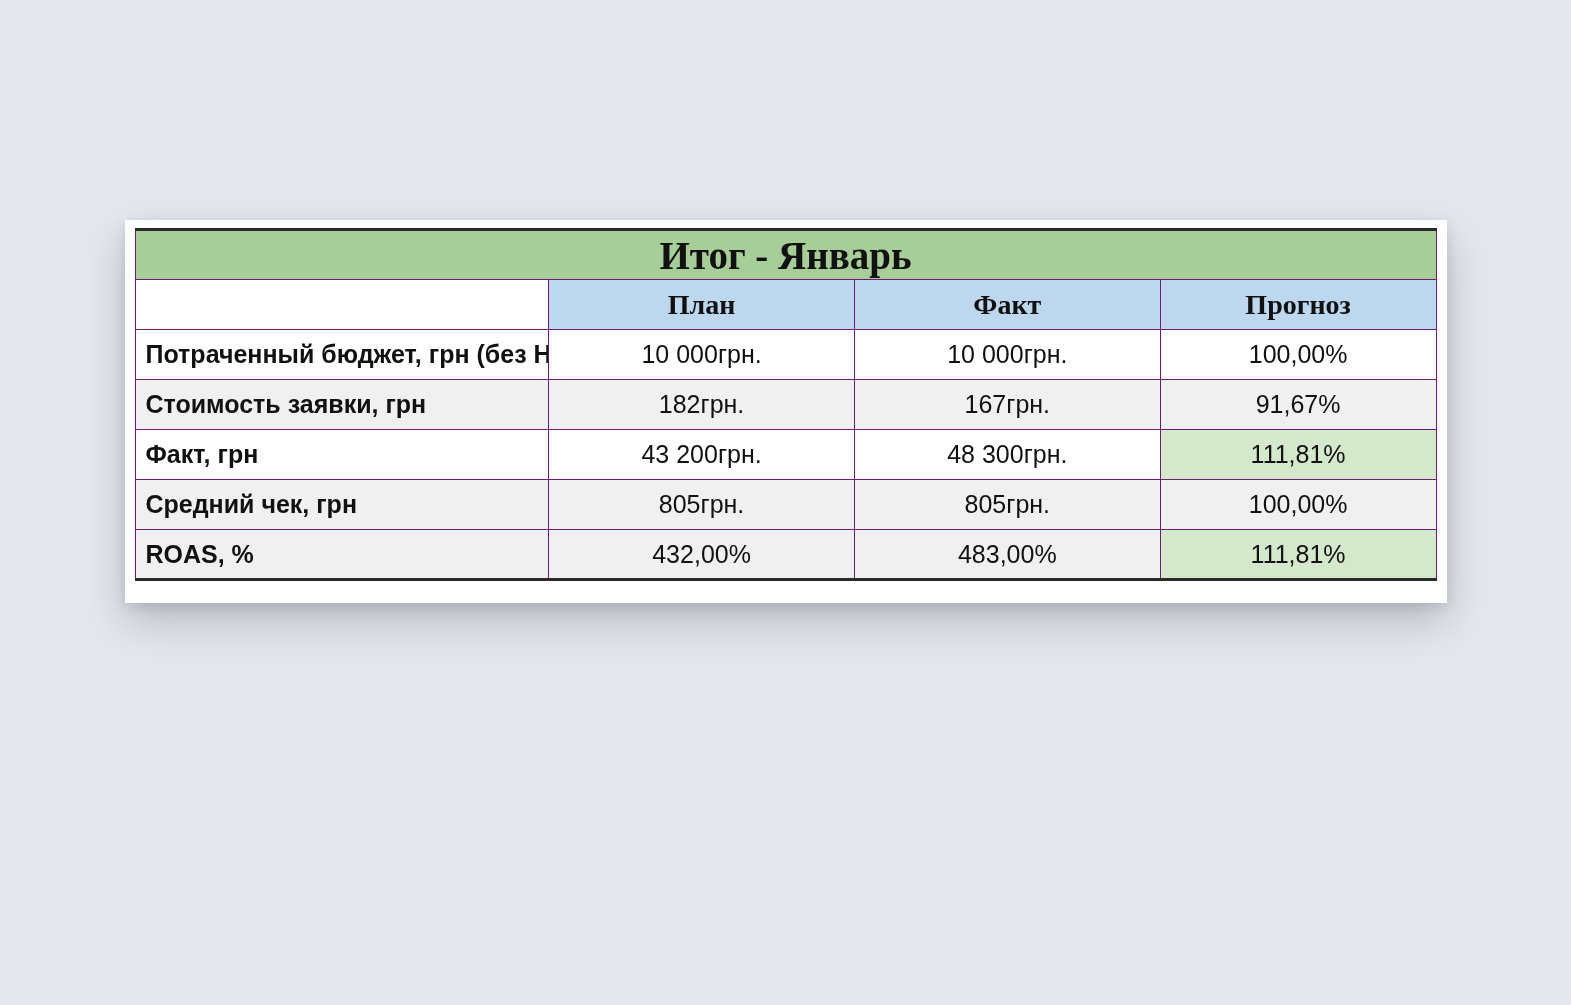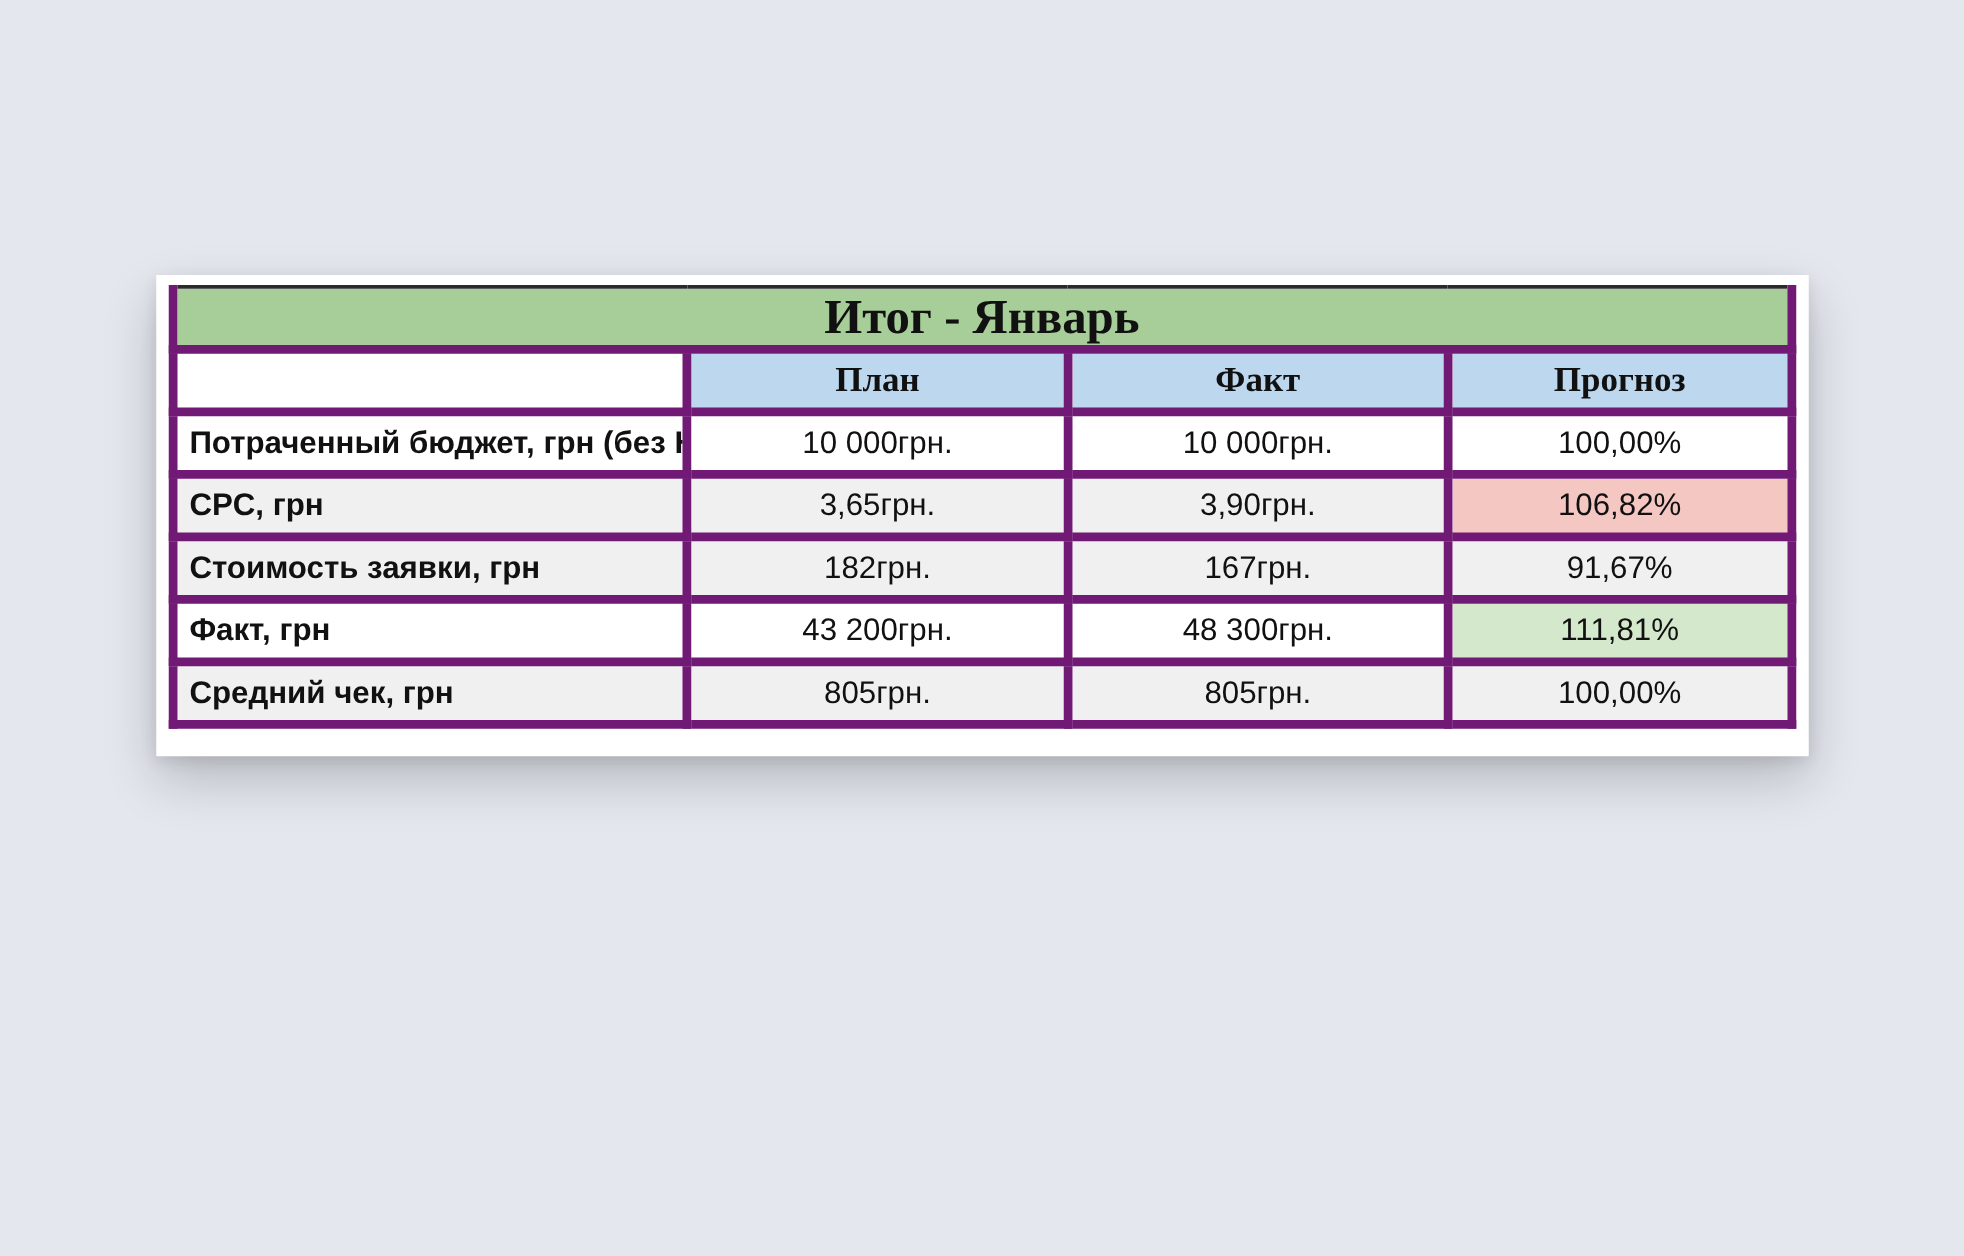--- a/index.html
+++ b/index.html
@@ -18,21 +18,21 @@
       width: 1322px;
       box-shadow: 0 18px 40px rgba(0,0,0,0.20), 0 4px 12px rgba(0,0,0,0.10);
       padding: 8px 10px 22px 10px;
     }
     table {
       width: 100%;
       border-collapse: collapse;
       table-layout: fixed;
     }
     td, th {
-      border: 7px solid #701a75;
+      border: 1px solid #701a75;
       height: 50px;
       font-size: 26px;
       color: #111;
       overflow: hidden;
       white-space: nowrap;
     }
     col.c-label { width: 31.8%; }
     col.c-plan  { width: 23.5%; }
     col.c-fact  { width: 23.5%; }
     col.c-prog  { width: 21.2%; }
@@ -91,38 +91,38 @@
         <td>Факт</td>
         <td>Прогноз</td>
       </tr>
     <tr>
           <td class="label-cell">Потраченный бюджет, грн (без НД</td>
           <td class="val-cell">10 000грн.</td>
           <td class="val-cell">10 000грн.</td>
           <td class="val-cell ">100,00%</td>
         </tr>
         <tr class="alt">
-          <td class="label-cell">CPC, грн</td>
-          <td class="val-cell">3,65грн.</td>
-          <td class="val-cell">3,90грн.</td>
-          <td class="val-cell prog-red">106,82%</td>
-        </tr>
-        <tr class="alt">
           <td class="label-cell">Стоимость заявки, грн</td>
           <td class="val-cell">182грн.</td>
           <td class="val-cell">167грн.</td>
           <td class="val-cell ">91,67%</td>
         </tr>
         <tr>
           <td class="label-cell">Факт, грн</td>
           <td class="val-cell">43 200грн.</td>
           <td class="val-cell">48 300грн.</td>
           <td class="val-cell prog-green">111,81%</td>
         </tr>
         <tr class="alt">
           <td class="label-cell">Средний чек, грн</td>
           <td class="val-cell">805грн.</td>
           <td class="val-cell">805грн.</td>
           <td class="val-cell ">100,00%</td>
         </tr>
+        <tr class="alt last-row">
+          <td class="label-cell">ROAS, %</td>
+          <td class="val-cell">432,00%</td>
+          <td class="val-cell">483,00%</td>
+          <td class="val-cell prog-green">111,81%</td>
+        </tr>
       </tbody>
   </table>
 </div>
 
 </body></html>

